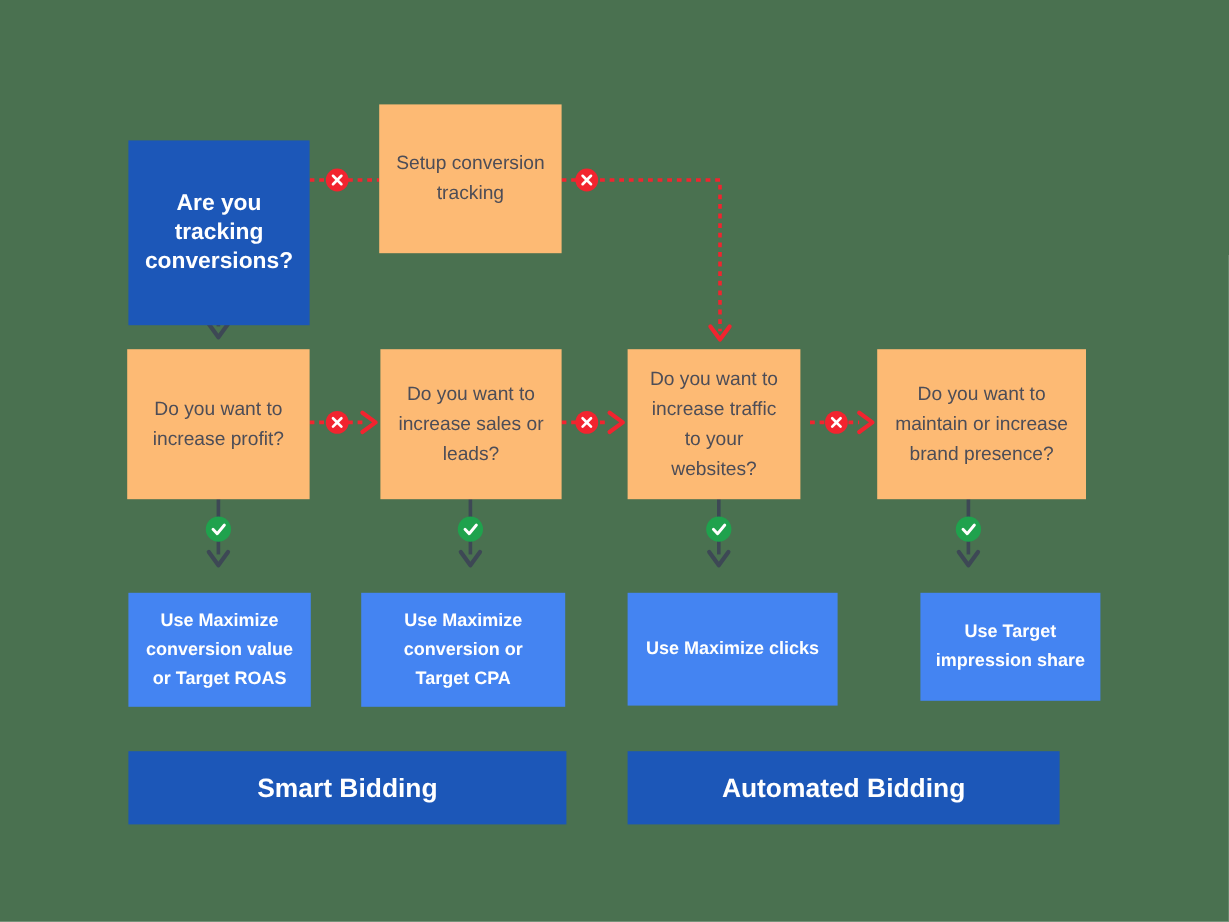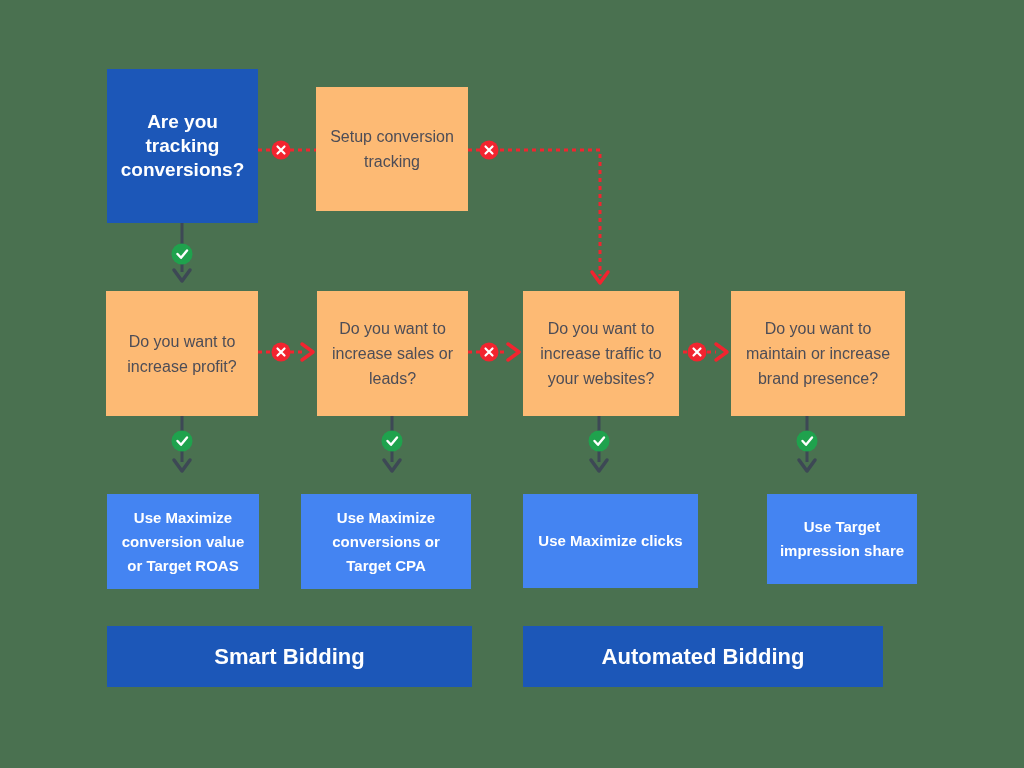--- a/index.html
+++ b/index.html
@@ -24,20 +24,21 @@
     text-align: center;
     box-sizing: border-box;
   }
   .node-dark {
     background: #1C57B8;
     color: #FFFFFF;
     font-weight: bold;
     font-size: 19px;
     line-height: 24px;
     padding: 0 14px;
+    margin-top: 48px;
   }
   .node-gray {
     background: #fdba74;
     color: #4D4D57;
     font-size: 16px;
     line-height: 25px;
     padding: 0 12px;
   }
   .node-light {
     background: #4484F2;
@@ -150,34 +151,34 @@
   </div>
 
   <div class="node node-gray" style="left:106px; top:291px; width:152px; height:125px;">
     <span>Do you want to increase profit?</span>
   </div>
 
   <div class="node node-gray" style="left:317px; top:291px; width:151px; height:125px;">
     <span>Do you want to increase sales or leads?</span>
   </div>
 
-  <div class="node node-gray" style="left:523px; top:291px; width:156px; height:125px;">
+  <div class="node node-gray" style="left:523px; top:291px; width:144px; height:125px;">
     <span>Do you want to increase traffic to your websites?</span>
   </div>
 
   <div class="node node-gray" style="left:731px; top:291px; width:174px; height:125px;">
     <span>Do you want to maintain or increase brand presence?</span>
   </div>
 
   <div class="node node-light" style="left:107px; top:494px; width:152px; height:95px;">
     <span>Use Maximize conversion value or Target ROAS</span>
   </div>
 
   <div class="node node-light" style="left:301px; top:494px; width:170px; height:95px; padding:0 20px;">
-    <span>Use Maximize conversions or Target CPA</span>
+    <span>Use Maximize conversion or Target CPA</span>
   </div>
 
   <div class="node node-light" style="left:523px; top:494px; width:175px; height:94px;">
     <span>Use Maximize clicks</span>
   </div>
 
   <div class="node node-light" style="left:731px; top:494px; width:150px; height:90px;margin-left:36px;">
     <span>Use Target impression share</span>
   </div>
 

